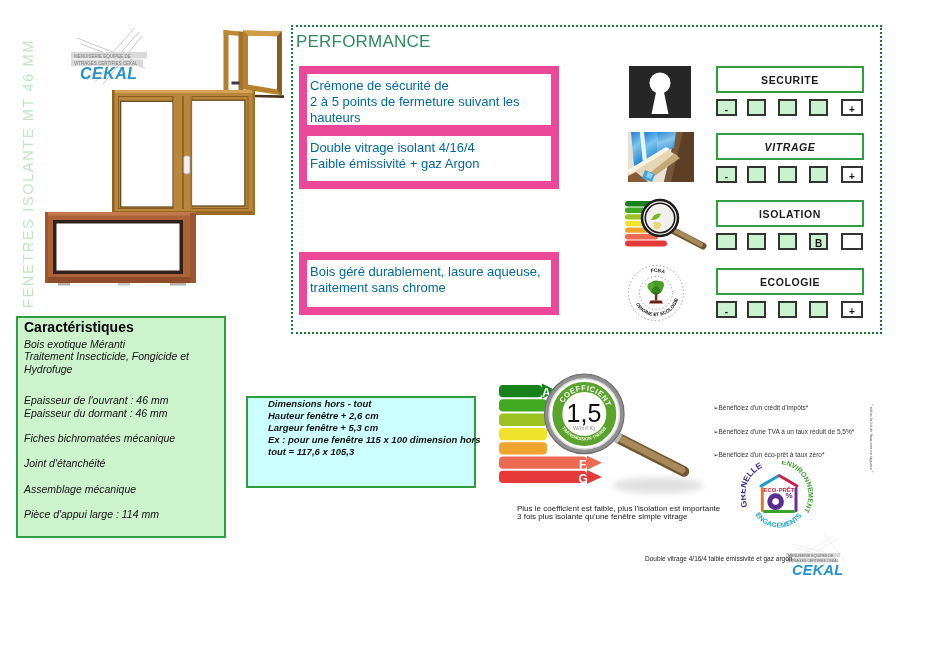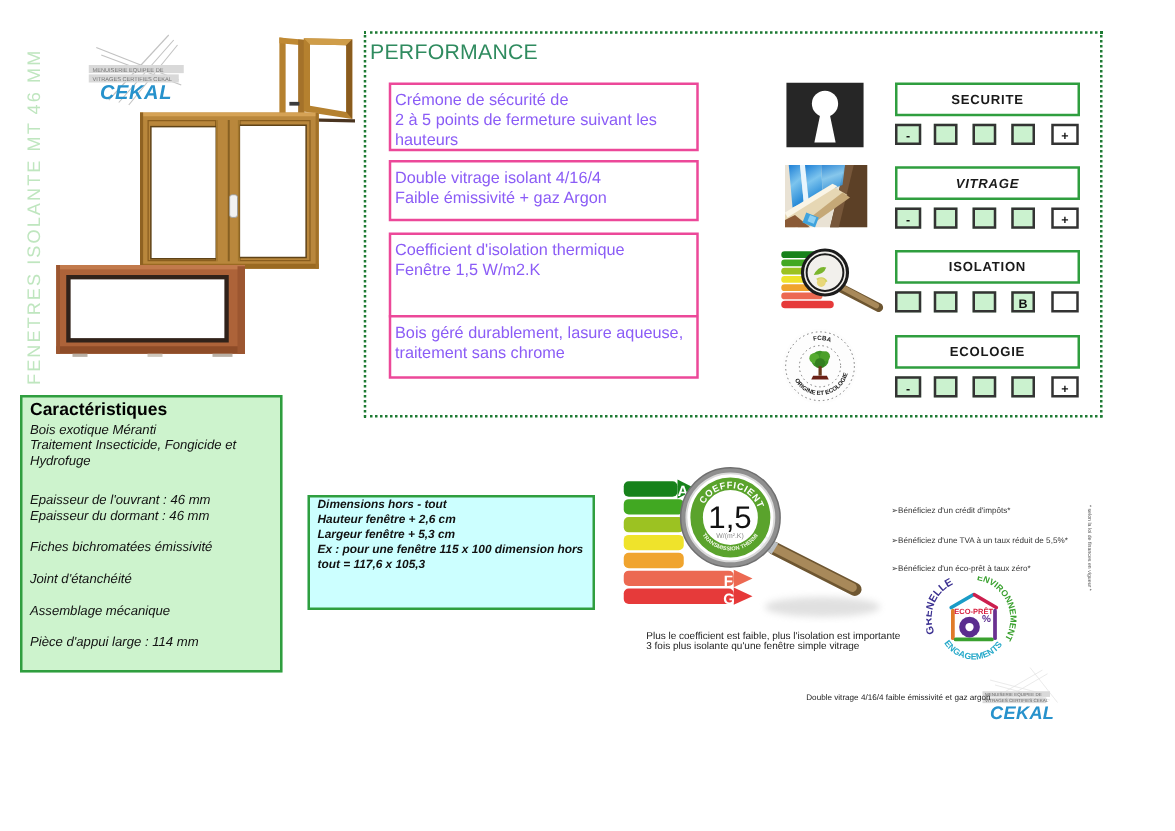--- a/index.html
+++ b/index.html
@@ -3,35 +3,35 @@
 <meta charset="utf-8">
 <style>
 html,body{margin:0;padding:0;background:#fff;}
 #page{position:relative;width:940px;height:665px;background:#ffffff;overflow:hidden;
   font-family:"Liberation Sans",sans-serif;}
 .abs{position:absolute;}
 #vtitle{left:20px;top:308px;transform:rotate(-90deg);transform-origin:0 0;
   font-size:14.5px;letter-spacing:1.65px;color:#bfe6bf;white-space:nowrap;}
 #perfbox{left:291px;top:25px;width:587px;height:305px;border:2px dotted #1d7a33;}
 #perftitle{left:296px;top:32px;font-size:17px;color:#2f8b5f;letter-spacing:0.2px;}
-.wbox{left:299px;width:239px;border:2px solid #ec4899;background:#fff;
-  font-size:13px;line-height:16px;color:#8b5cf6;padding:4px 2px 0 3px;margin-left:12px;}
+.wbox{left:299px;width:239px;border:8px solid #ec4899;background:#fff;
+  font-size:13px;line-height:16px;color:#0369a1;padding:4px 2px 0 3px;}
 .lblbox{left:716px;width:144px;height:23px;border:2px solid #2f9e3f;background:#fff;
   text-align:center;font-size:10.5px;font-weight:bold;color:#1a1a1a;letter-spacing:0.6px;
   line-height:24px;}
 .sq{height:13px;border:2px solid #333;background:#cbf2cf;font-size:10px;font-weight:bold;
   color:#111;text-align:center;line-height:17px;}
 .sqw{background:#fff;}
 #carac{left:16px;top:316px;width:206px;height:218px;background:#cdf3cd;border:2px solid #2f9e3f;
   color:#111;}
 #carac h3{margin:1px 0 0 6px;font-size:14px;color:#000;}
 #carac .b{margin:0 0 0 6px;font-style:italic;font-size:10.5px;line-height:12.4px;}
 #dims{left:246px;top:396px;width:226px;height:88px;background:#ccffff;border:2px solid #2f9e3f;color:#111;}
 #dims h3{margin:2px 0 0 3px;font-size:14px;color:#000;}
-#dims .b{margin:0 0 0 6px;font-style:italic;font-weight:bold;font-size:9.5px;line-height:12px;white-space:nowrap;}
+#dims .b{margin:0 0 0 20px;font-style:italic;font-weight:bold;font-size:9.5px;line-height:12px;white-space:nowrap;}
 #btitle{left:545px;top:349px;width:290px;text-align:center;font-size:17px;font-weight:bold;color:#111;letter-spacing:-0.2px;}
 .tiny{font-size:7px;color:#222;margin-left:24px;}
 .bullet{font-size:6.5px;color:#333;}
 #vert2{left:874px;top:404px;font-size:4.2px;color:#555;transform:rotate(90deg);transform-origin:0 0;white-space:nowrap;width:64px;}
 </style>
 </head>
 <body>
 <div id="page">
   <div class="abs" id="vtitle">FENETRES ISOLANTE MT 46 MM</div>
 
@@ -95,21 +95,20 @@
     <text x="9" y="37.5" font-size="4.5" fill="#777">MENUISERIE EQUIPEE DE</text>
     <text x="9" y="45" font-size="4.5" fill="#777">VITRAGES CERTIFIES CEKAL</text>
     <text x="15" y="59" font-size="16" font-weight="bold" font-style="italic" fill="#2792cc" letter-spacing="0.5">CEKAL</text>
   </svg>
 
   <div class="abs" id="perfbox"></div>
   <div class="abs" id="perftitle">PERFORMANCE</div>
 
   <div class="abs wbox" style="top:66px;height:47px;">Crémone de sécurité de<br>2 à 5 points de fermeture suivant les<br>hauteurs</div>
   <div class="abs wbox" style="top:128px;height:41px;">Double vitrage isolant 4/16/4<br>Faible émissivité + gaz Argon</div>
-  <div class="abs wbox" style="top:186px;height:60px;">Coefficient d'isolation thermique<br>Fenêtre 1,5 W/m2.K</div>
   <div class="abs wbox" style="top:252px;height:43px;">Bois géré durablement, lasure aqueuse,<br>traitement sans chrome</div>
 
   <div class="abs lblbox" style="top:66px;">SECURITE</div>
   <div class="abs lblbox" style="top:133px;font-style:italic;">VITRAGE</div>
   <div class="abs lblbox" style="top:200px;">ISOLATION</div>
   <div class="abs lblbox" style="top:268px;">ECOLOGIE</div>
 
   <div class="abs sq" style="left:716px;top:99px;width:17px;">-</div>
   <div class="abs sq" style="left:747px;top:99px;width:15px;"></div>
   <div class="abs sq" style="left:778px;top:99px;width:15px;"></div>
@@ -272,21 +271,21 @@
     <rect x="4" y="26" width="51" height="4.5" fill="#d9d9d9"></rect>
     <text x="6" y="24.8" font-size="3.6" fill="#666">MENUISERIE EQUIPEE DE</text>
     <text x="6" y="29.8" font-size="3.6" fill="#666">VITRAGES CERTIFIES CEKAL</text>
     <text x="10" y="43" font-size="14.5" font-weight="bold" font-style="italic" fill="#2792cc" letter-spacing="0.3">CEKAL</text>
   </svg>
 
   <div class="abs" id="carac">
     <h3>Caractéristiques</h3>
     <p class="b" style="margin-top:3px">Bois exotique Méranti<br>Traitement Insecticide, Fongicide et<br>Hydrofuge</p>
     <p class="b" style="margin-top:19px">Epaisseur de l'ouvrant : 46 mm<br>Epaisseur du dormant : 46 mm</p>
-    <p class="b" style="margin-top:13px">Fiches bichromatées émissivité</p>
+    <p class="b" style="margin-top:13px">Fiches bichromatées mécanique</p>
     <p class="b" style="margin-top:13px">Joint d'étanchéité</p>
     <p class="b" style="margin-top:13px">Assemblage mécanique</p>
     <p class="b" style="margin-top:13px">Pièce d'appui large : 114 mm</p>
   </div>
 
   <div class="abs" id="dims">
     <p class="b">Dimensions hors - tout<br>Hauteur fenêtre + 2,6 cm<br>Largeur fenêtre + 5,3 cm<br>Ex : pour une fenêtre 115 x 100 dimension hors<br>tout = 117,6 x 105,3</p>
   </div>
 
 

